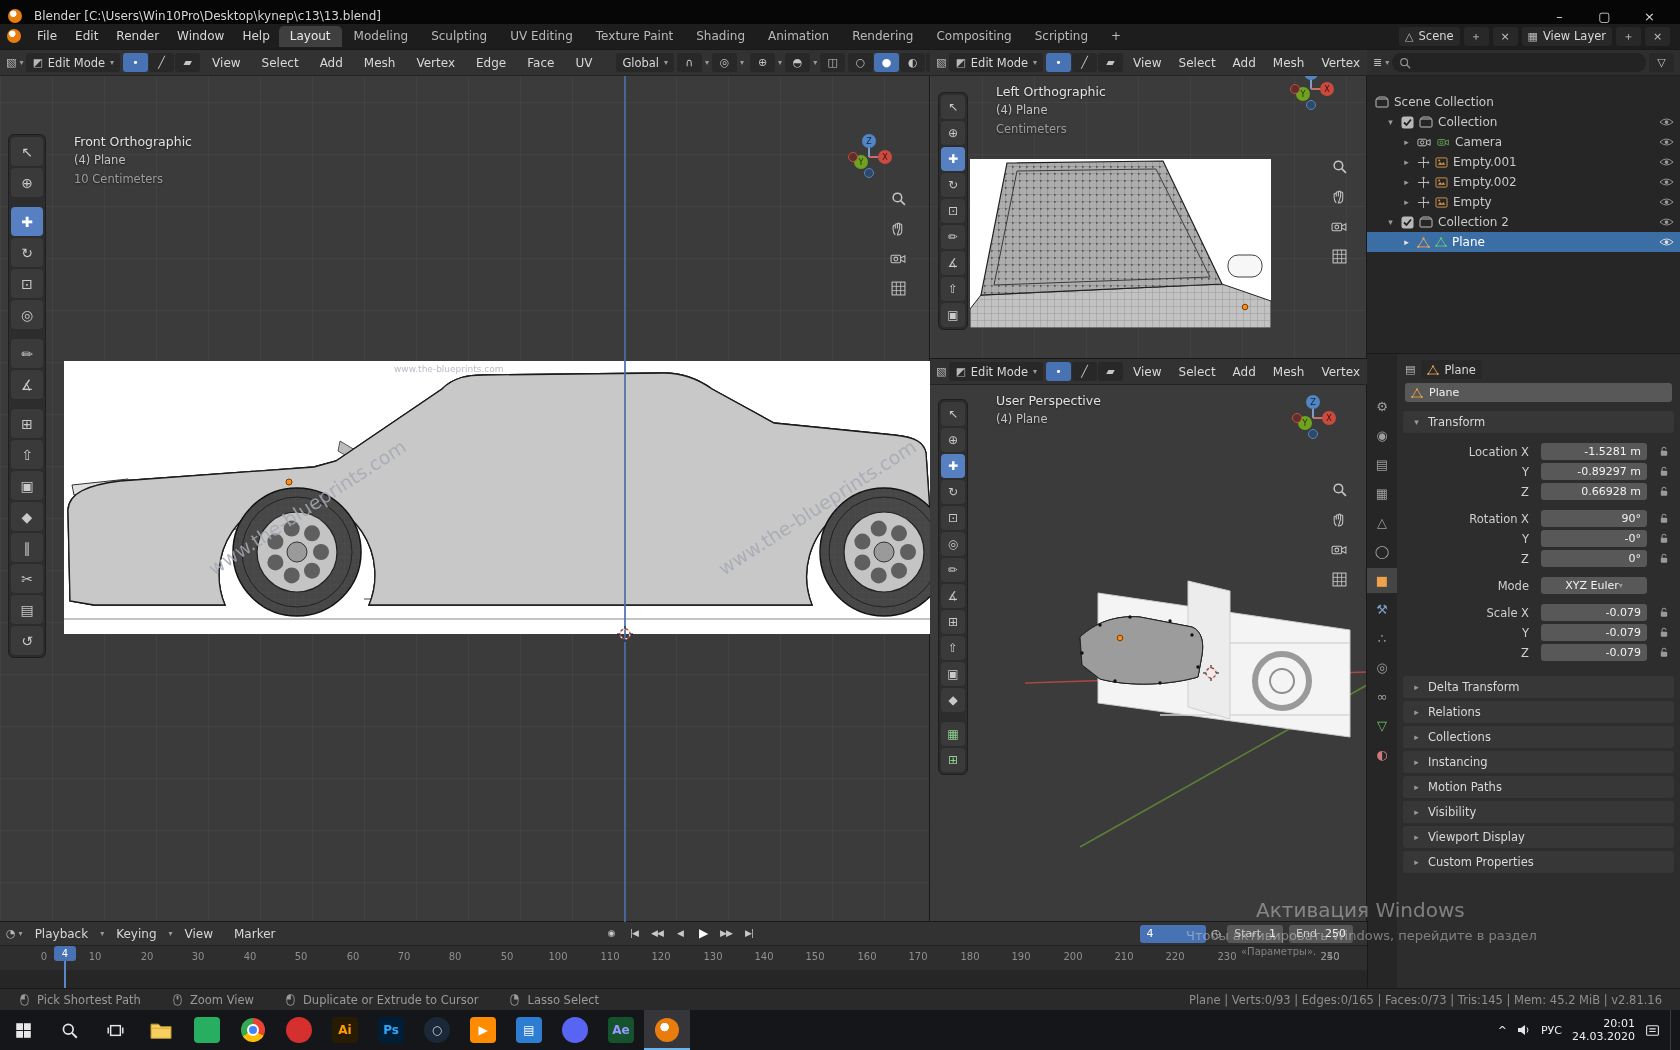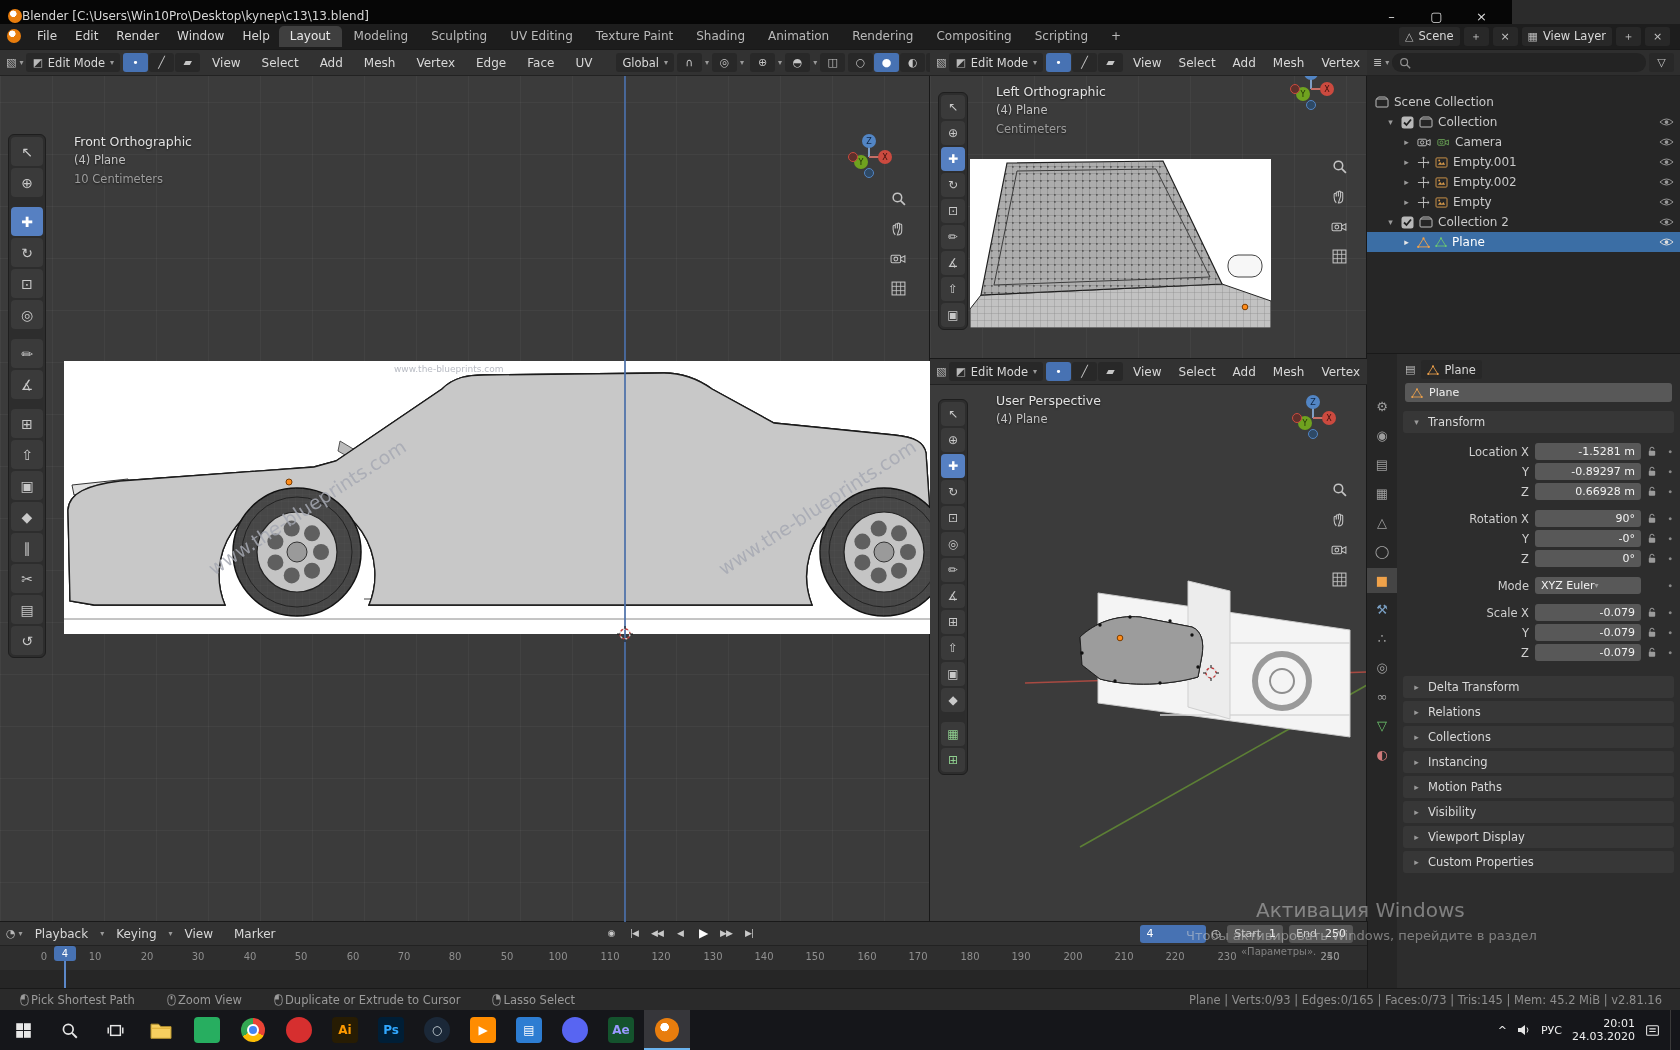--- a/index.html
+++ b/index.html
@@ -1,21 +1,21 @@
 <!DOCTYPE html>
 <html><head>
 <meta charset="utf-8">
 <style>
   html,body{margin:0;padding:0;width:1680px;height:1050px;background:#2b2b2b;
     font-family:"DejaVu Sans","Liberation Sans",sans-serif;color:#ccc;font-size:12px;
     overflow:hidden;position:relative}
   .abs{position:absolute}
   
-  #titlebar{position:absolute;left:0;top:0;width:1512px;height:24px;background:#060606;
-    display:flex;align-items:center;gap:0;padding:16px 8px;box-sizing:border-box;color:#cfcfcf}
+  #titlebar{position:absolute;left:0;top:0;width:1680px;height:24px;background:#060606;
+    display:flex;align-items:center;gap:12px;padding:16px 8px;box-sizing:border-box;color:#cfcfcf}
   .blogo{width:14px;height:14px;border-radius:50%;
     background:radial-gradient(circle at 38% 34%,#fff 0 3px,#e87d0d 3.5px)}
   #titlebar .ttext{font-size:12px;color:#d6d6d6}
   .winbtns{margin-left:auto;display:flex;height:100%}
   .wb{width:45px;height:100%;display:flex;align-items:center;justify-content:center;color:#dcdcdc;font-size:13px}
   
   #topbar{position:absolute;left:0;top:24px;width:1680px;height:26px;background:#1d1d1d;
     display:flex;align-items:flex-end;box-sizing:border-box;border-bottom:1px solid #fde047}
   #topbar .lrow{display:flex;align-items:center;height:26px}
   .menu{padding:0 9px;height:26px;display:inline-flex;align-items:center;color:#d8d8d8;font-size:12px}
@@ -65,26 +65,26 @@
   .exp{width:11px;font-size:9px;color:#9a9a9a;text-align:center}
   .oic{display:flex;align-items:center}
   
   #props{position:absolute;left:1367px;top:354px;width:313px;height:634px;background:#2d2d2d;
     outline:1px solid #191919;box-sizing:border-box;display:flex}
   #ptabs{width:30px;background:#262626;display:flex;flex-direction:column;align-items:center;
     padding-top:40px;gap:4px}
   .ptab{width:30px;height:25px;display:flex;align-items:center;justify-content:center;color:#9f9f9f;font-size:13px}
   .ptab.active{background:#454545}
   #pmain{flex:1;overflow:hidden}
-  .prow{display:grid;grid-template-columns:124px 106px 14px 8px;align-items:center;gap:6px;
+  .prow{display:grid;grid-template-columns:124px 106px 14px 8px;align-items:center;gap:12px;
     height:19px;margin:0 16px 1px 8px}
   .plabel{color:#cfcfcf;font-size:11.5px;text-align:right;white-space:nowrap}
   .pfield{background:#585858;border-radius:3px;height:17px;display:flex;align-items:center;
     justify-content:flex-end;padding:0 6px;color:#f2f2f2;font-size:11px}
-  .pfield.ddf{justify-content:flex-start}
+  .pfield.ddf{justify-content:center}
   .pdot{color:#8a8a8a;font-size:10px}
   .plock{color:#9b9b9b;display:flex}
   .psec{height:22px;background:#373737;border-radius:3px;margin:3px 6px;display:flex;align-items:center;
     gap:6px;padding:0 8px;font-size:11.5px;color:#d9d9d9}
   .mt8{margin-top:8px}
   
   #timeline{position:absolute;left:0;top:922px;width:1367px;height:66px;background:#2b2b2b;
     outline:1px solid #191919;box-sizing:border-box}
   #tlhdr{position:absolute;left:0;top:0;width:100%;height:24px;background:#323232;
     border-bottom:1px solid #222;display:flex;align-items:center;gap:3px;padding:0 6px;box-sizing:border-box}
@@ -99,21 +99,21 @@
   #ruler{position:absolute;left:0;top:24px;width:100%;height:24px;background:#2e2e2e}
   #ruler span{position:absolute;top:5px;width:40px;text-align:center;font-size:10px;color:#8f8f8f}
   #track{position:absolute;left:0;top:48px;width:100%;height:18px;background:#262626}
   #playhead{position:absolute;left:64px;top:24px;width:2px;height:42px;background:#5b87c8;z-index:7}
   #phbadge{position:absolute;left:54px;top:24px;width:22px;height:15px;background:#4772b3;border-radius:3px;
     color:#fff;font-size:10px;display:flex;align-items:center;justify-content:center;z-index:8}
   
   #statusbar{position:absolute;left:0;top:988px;width:1680px;height:22px;background:#2a2a2a;
     border-top:1px solid #191919;display:flex;align-items:center;gap:30px;padding:0 18px;
     box-sizing:border-box;color:#9a9a9a;font-size:11.5px}
-  .hint{display:flex;align-items:center;}
+  .hint{display:flex;align-items:center;gap:6px}
   #statusbar .stats{margin-left:auto;color:#8f8f8f}
   
   #taskbar{position:absolute;left:0;top:1010px;width:1680px;height:40px;background:#15161a;
     display:flex;align-items:center}
   .ticon{width:46px;height:40px;display:flex;align-items:center;justify-content:center;color:#e6e6e6}
   .ticon.active{background:rgba(255,255,255,.14);box-shadow:inset 0 -2px 0 #6cb4ee}
   .tile{width:26px;height:26px;border-radius:4px;display:flex;align-items:center;justify-content:center;
     font-size:12px;font-weight:bold}
   .circ{border-radius:50%}
   .chrome{width:24px;height:24px;border-radius:50%;position:relative;

